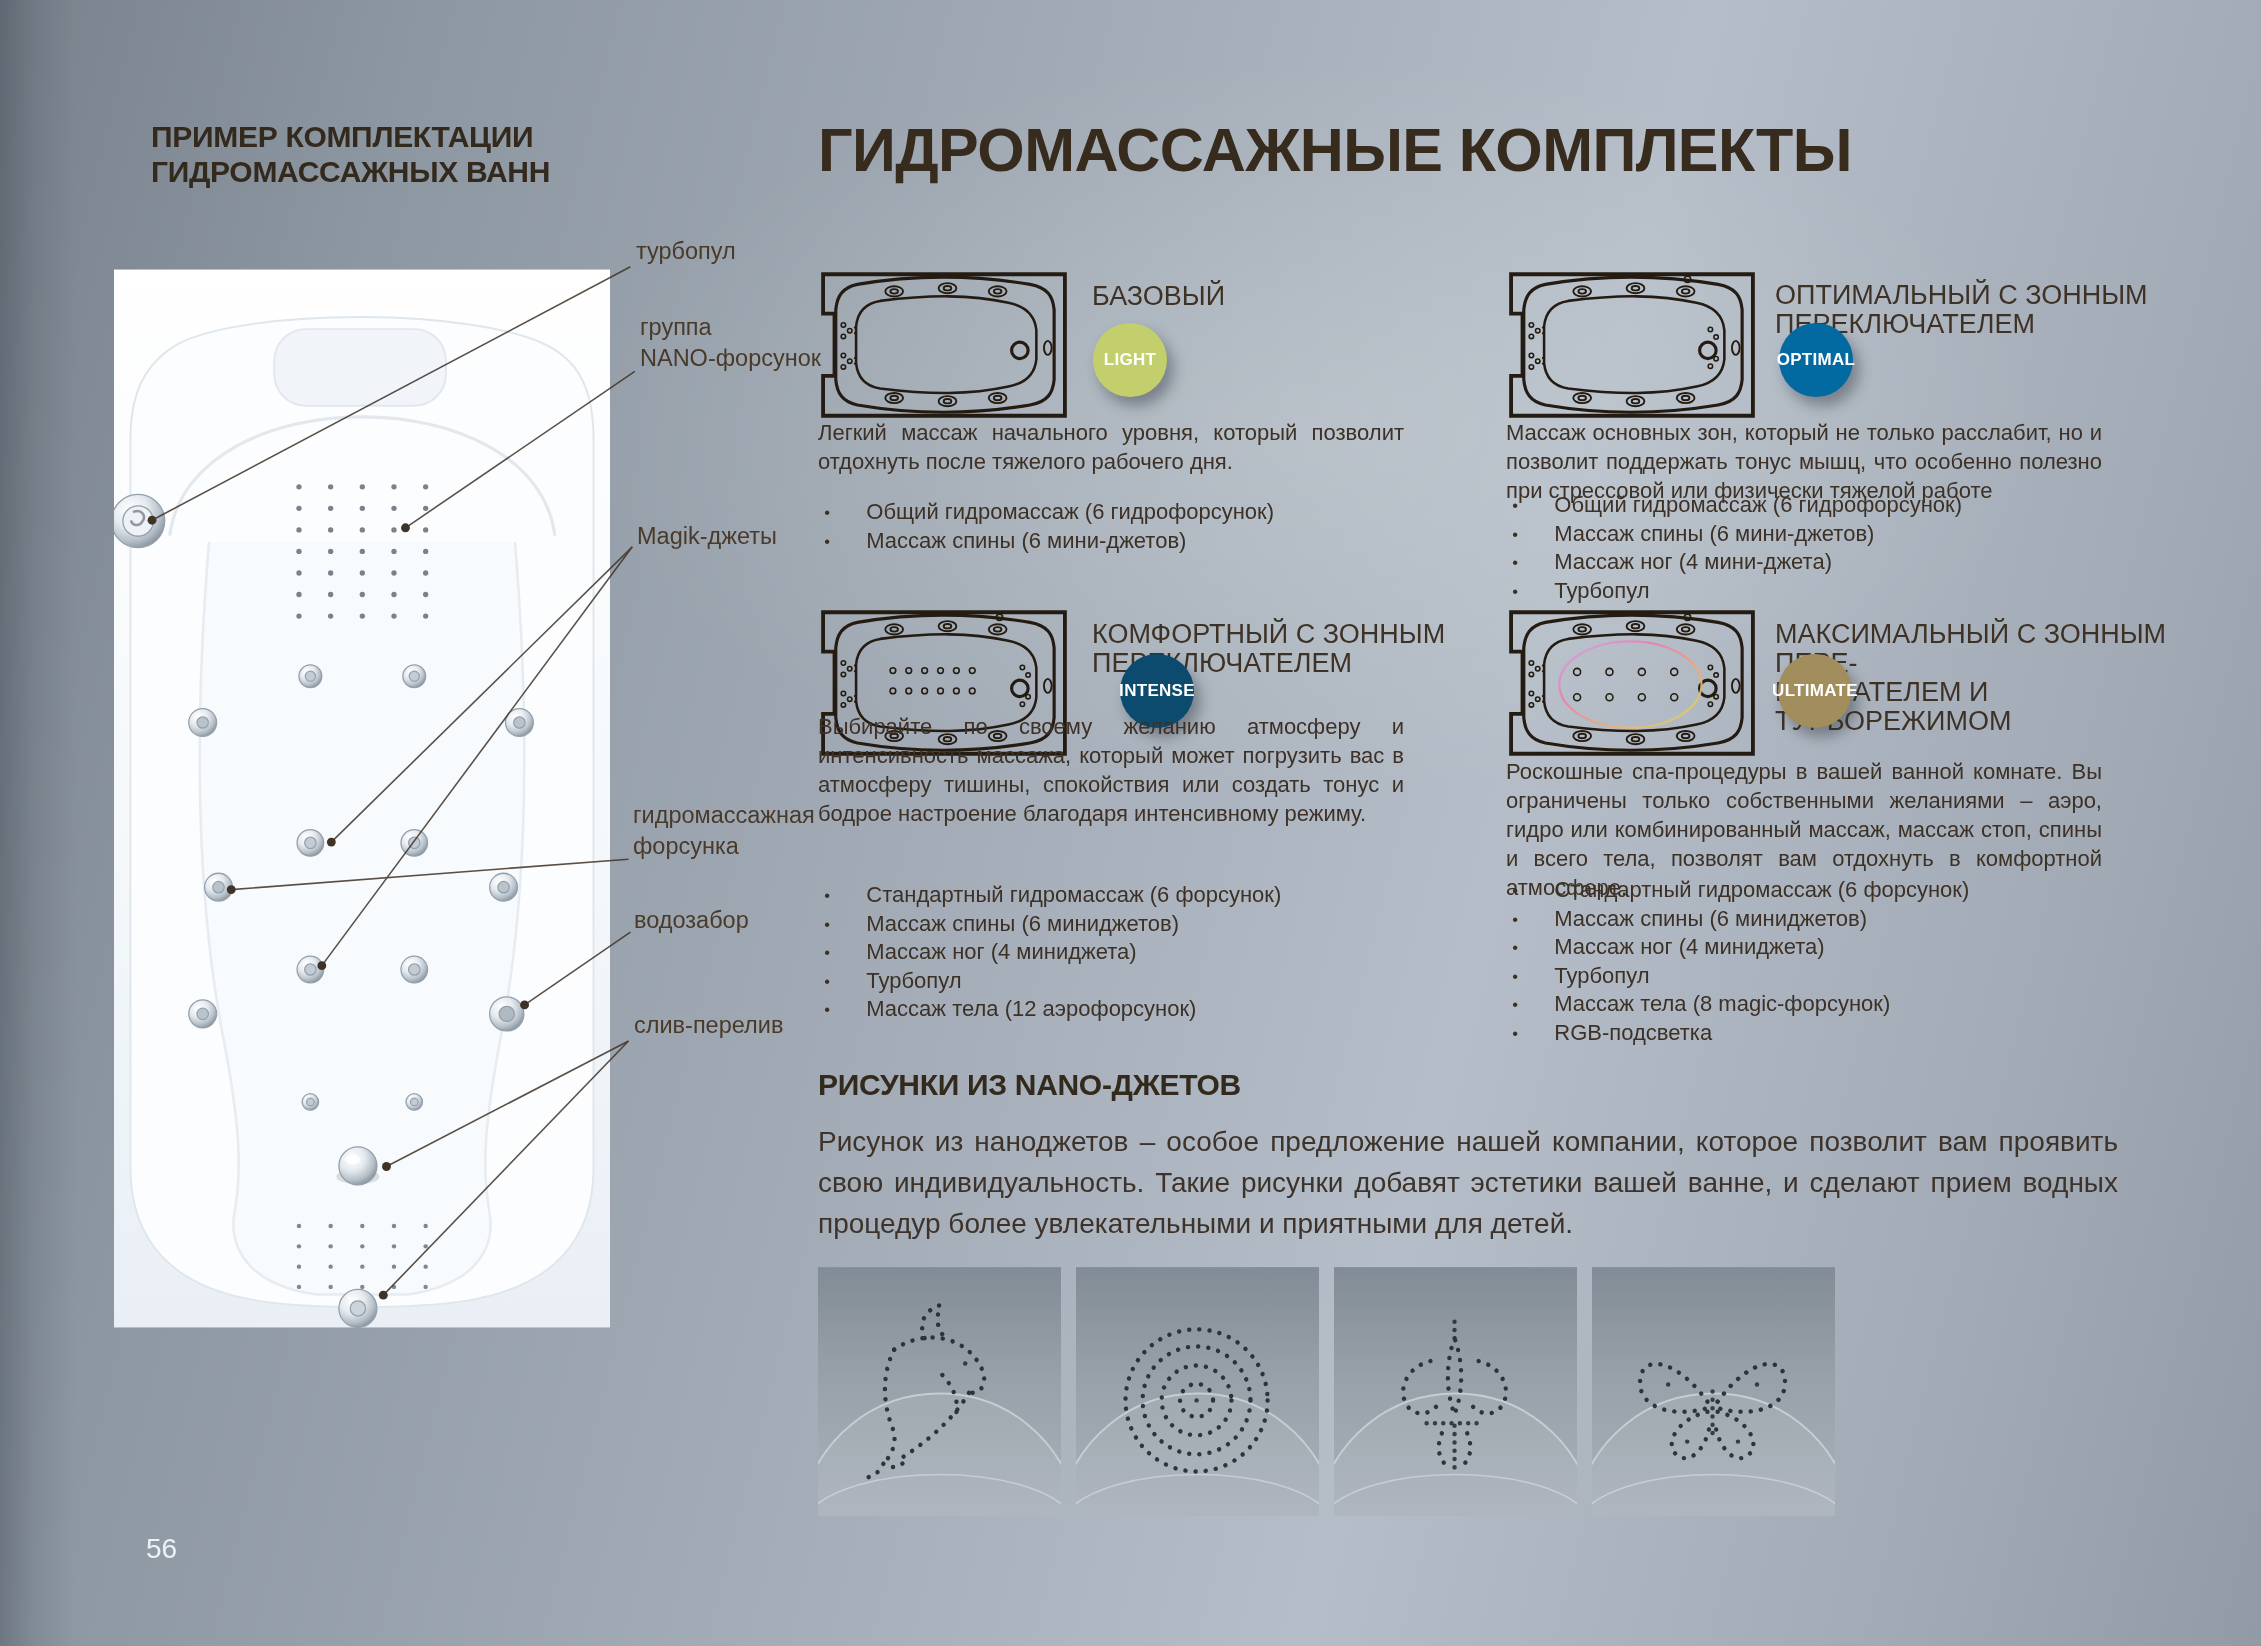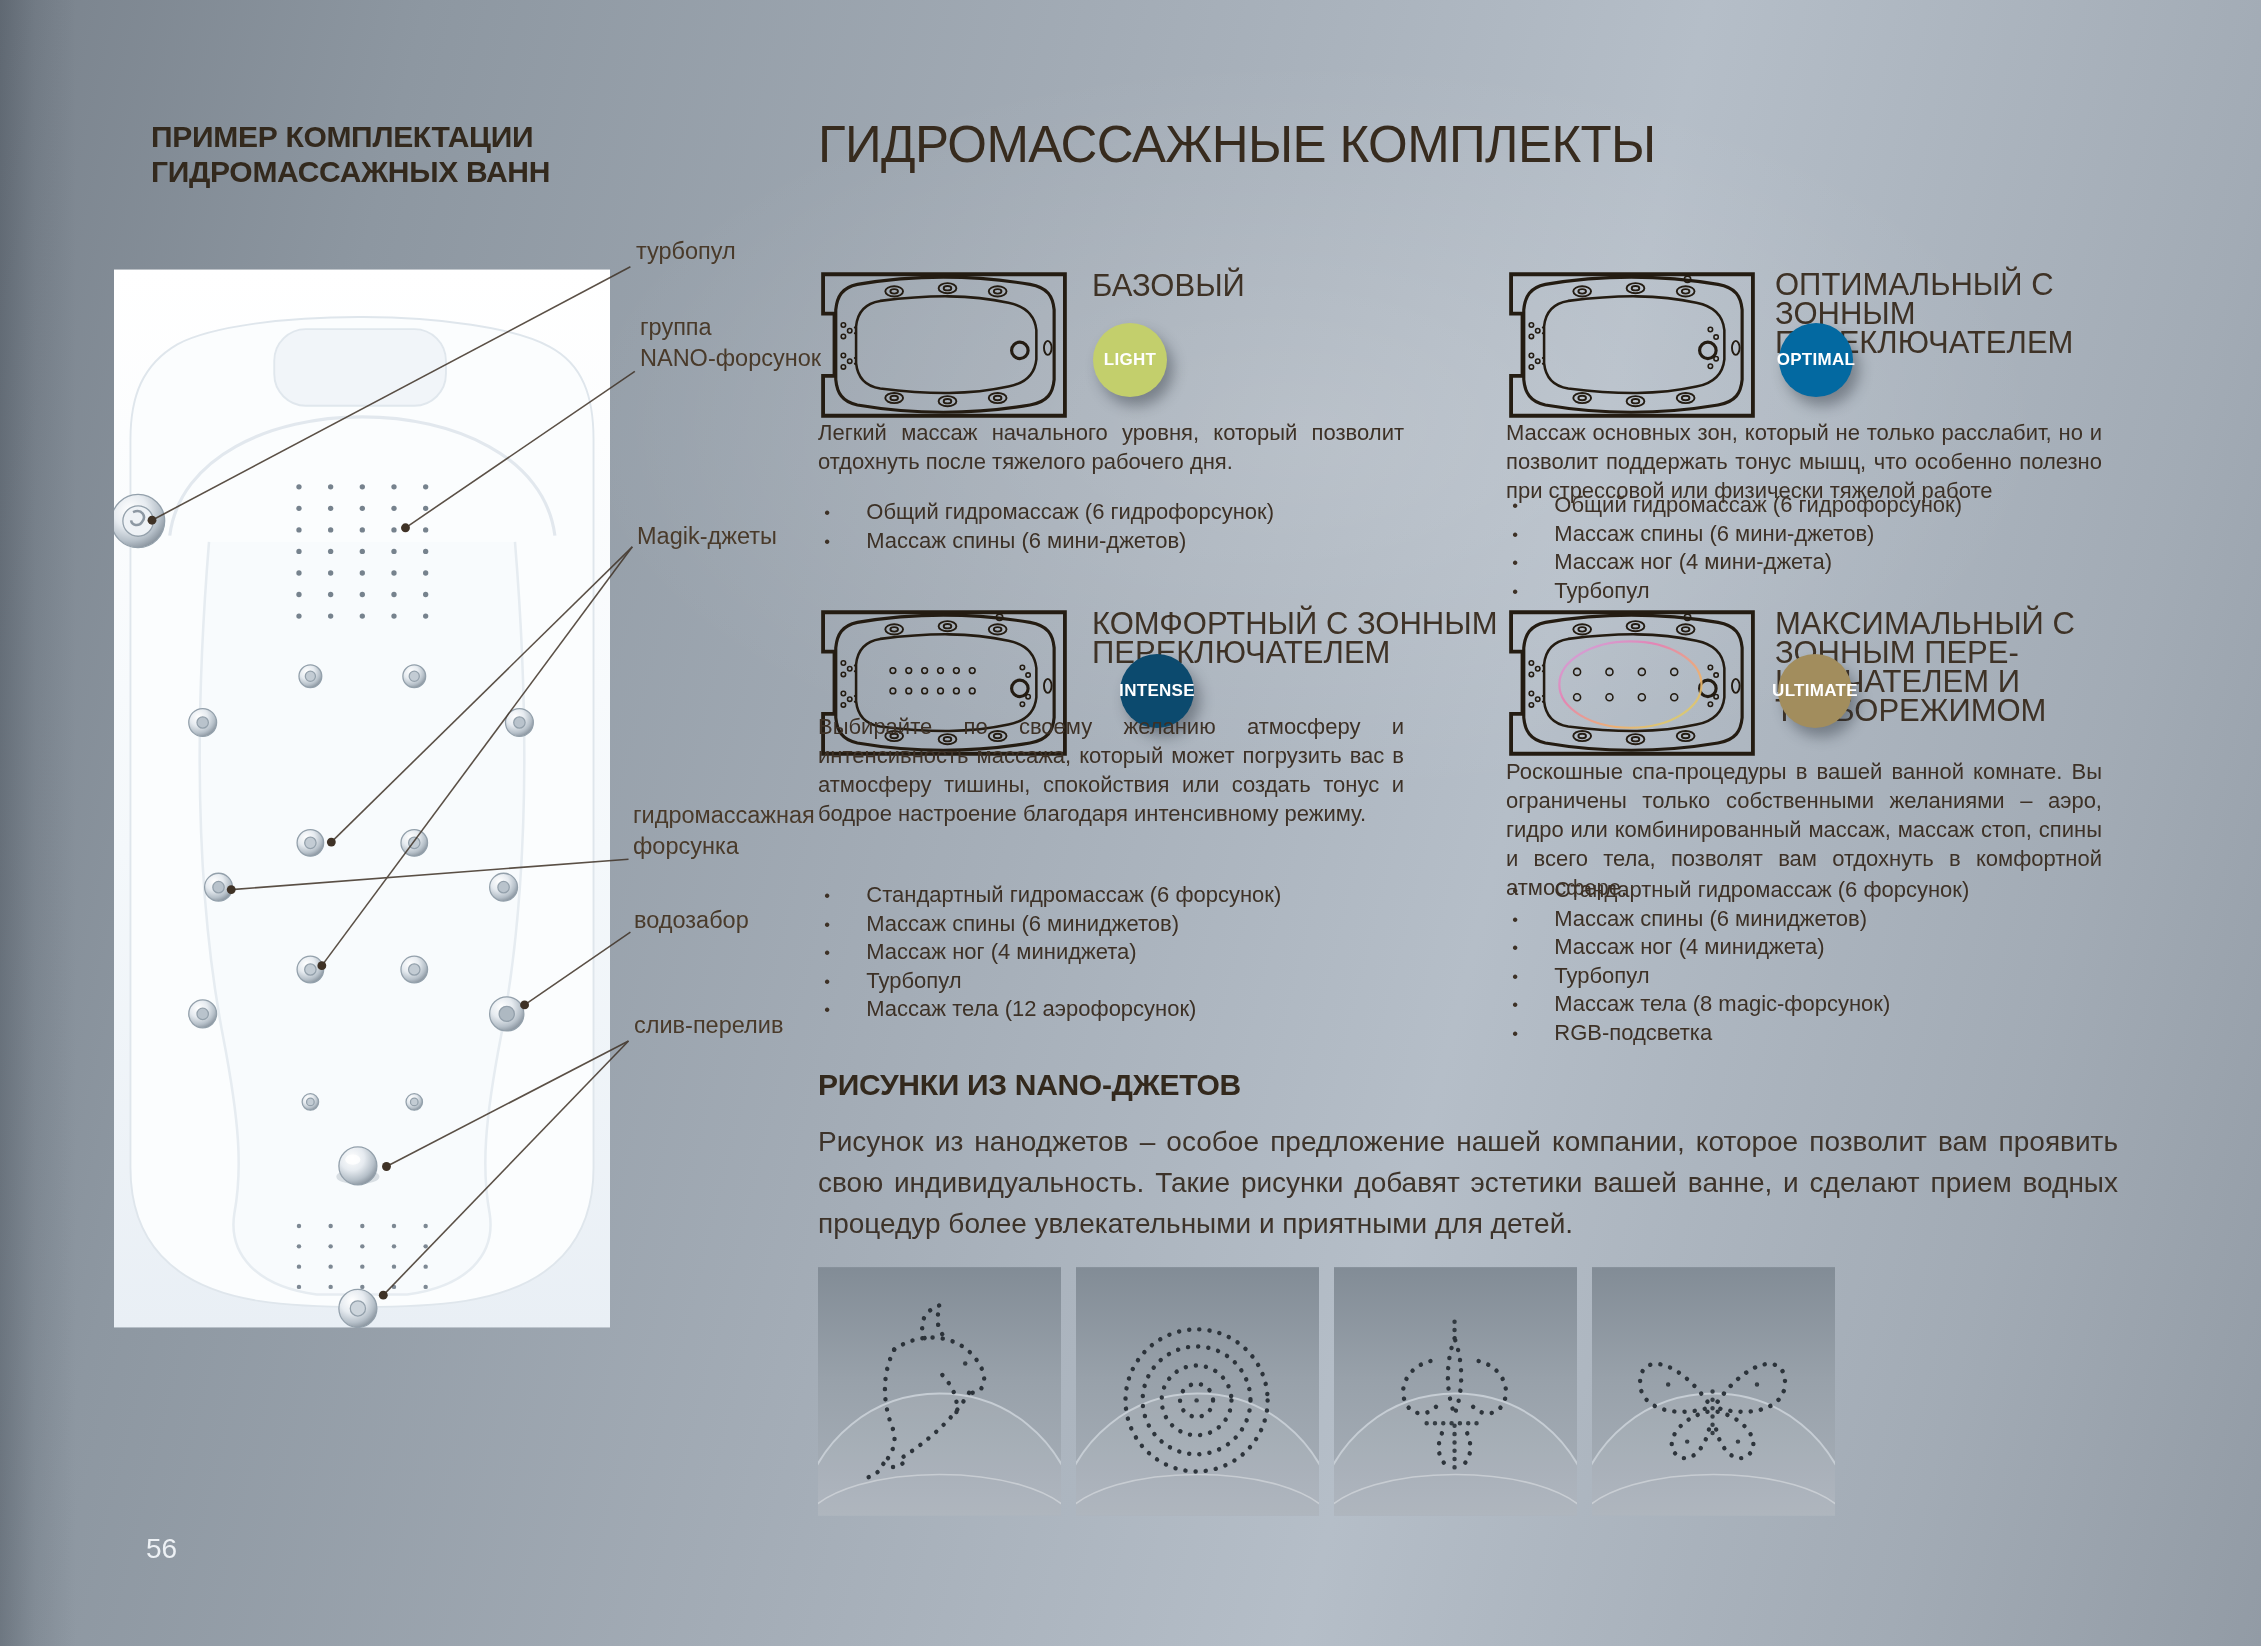--- a/index.html
+++ b/index.html
@@ -8,22 +8,22 @@
     font-family:"Liberation Sans", sans-serif;
     background:
       radial-gradient(ellipse 1141px 571px at 58% 26%, rgba(255,255,255,.16), rgba(255,255,255,0) 65%),
       linear-gradient(90deg, rgba(30,38,48,.28) 0px, rgba(30,38,48,.10) 35px, rgba(30,38,48,0) 76px),
       linear-gradient(104deg,#79828c 0%,#8d97a1 16%,#a3acb6 42%,#b5bec8 64%,#a2abb5 86%,#929ba5 100%);
   }
   .abs{position:absolute;}
   
   .left-title{left:111px;top:119px;width:444px;font-size:30px;line-height:35px;font-weight:bold;
     color:#33291d;white-space:pre-line;letter-spacing:-0.3px;margin-left:40px;}
-  .main-title{left:818px;top:115px;width:1331px;font-size:51px;font-weight:normal;color:#372b1e;letter-spacing:-0.6px;}
-  .kit-title{width:412px;font-size:31px;line-height:29px;color:#3e3226;white-space:pre-line;}
+  .main-title{left:818px;top:115px;width:1331px;font-size:61px;font-weight:bold;color:#372b1e;letter-spacing:-0.6px;}
+  .kit-title{width:412px;font-size:27px;line-height:29px;color:#3e3226;white-space:pre-line;margin-top:11px;}
   .kit-desc{font-size:22px;line-height:29px;color:#3d3126;text-align:justify;-moz-text-align-last:left;text-align-last:left;}
   .features{display:block;}
   .feat{display:flex;font-size:22px;line-height:28.5px;color:#3d3126;}
   .feat .dot{width:42px;flex:0 0 42px;font-size:16.5px;padding-left:6.3px;}
   .badge{width:74px;height:74px;border-radius:50%;display:flex;align-items:center;justify-content:center;
     color:#fff;font-weight:bold;font-size:17px;letter-spacing:0.3px;
     box-shadow:6.3px 9px 14px rgba(35,42,52,.40);}
   .callout{font-size:23.5px;line-height:31px;color:#493a2a;white-space:pre-line;}
   .nano-title{left:818px;top:1068px;font-size:30px;font-weight:bold;color:#33291d;letter-spacing:-0.3px;}
   .nano-text{left:818px;top:1121px;width:1300px;font-size:28px;line-height:41px;color:#3d332a;text-align:justify;

